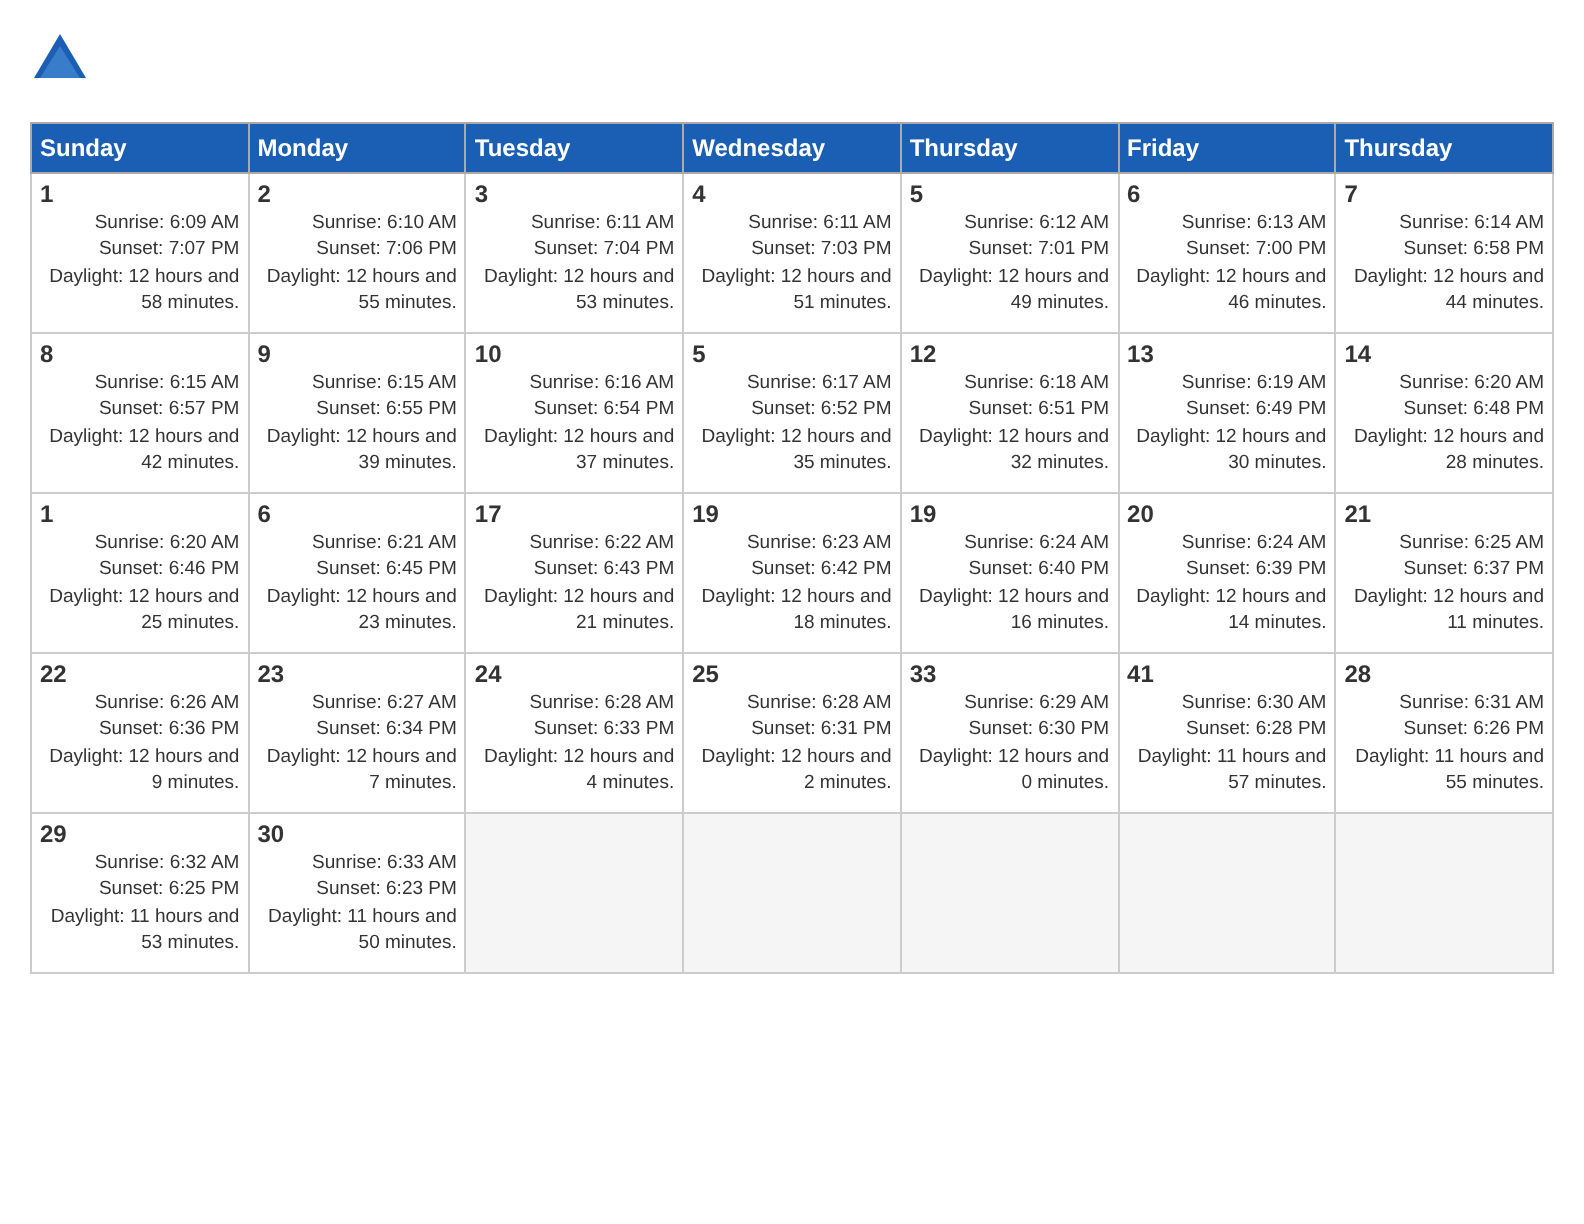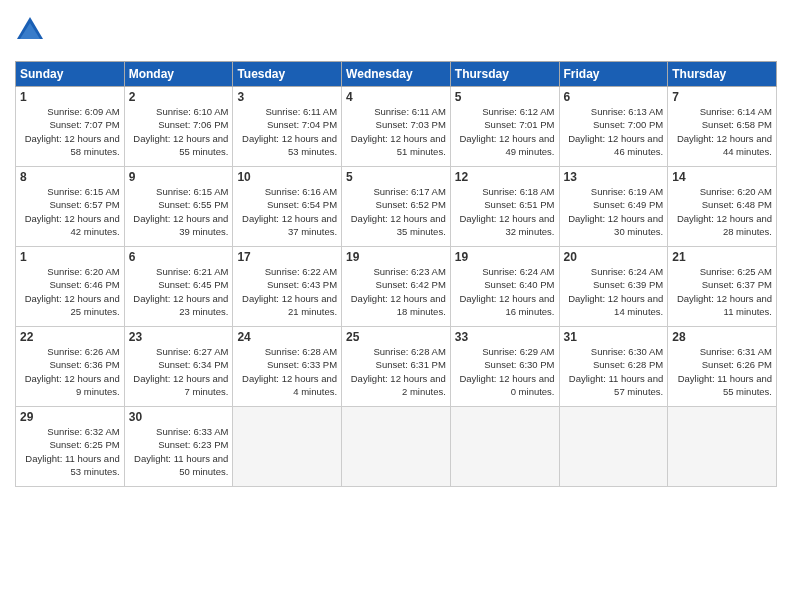--- a/index.html
+++ b/index.html
@@ -343,21 +343,21 @@
       </td>
           <td>
         <span class="day-number">33</span>
         <div class="sun-info">
           Sunrise: 6:29 AM<br>
           Sunset: 6:30 PM<br>
           Daylight: 12 hours and 0 minutes.
         </div>
       </td>
           <td>
-        <span class="day-number">31</span>
+        <span class="day-number">41</span>
         <div class="sun-info">
           Sunrise: 6:30 AM<br>
           Sunset: 6:28 PM<br>
           Daylight: 11 hours and 57 minutes.
         </div>
       </td>
           <td>
         <span class="day-number">28</span>
         <div class="sun-info">
           Sunrise: 6:31 AM<br>

